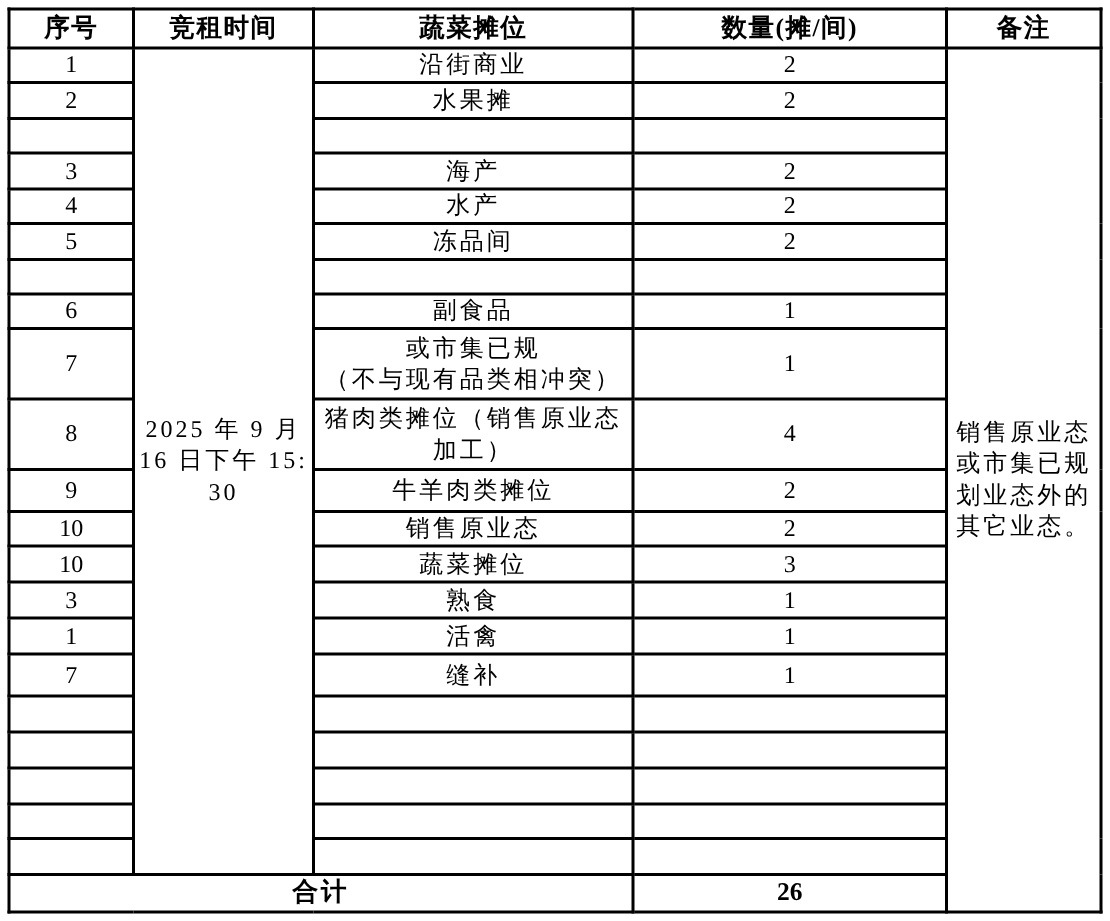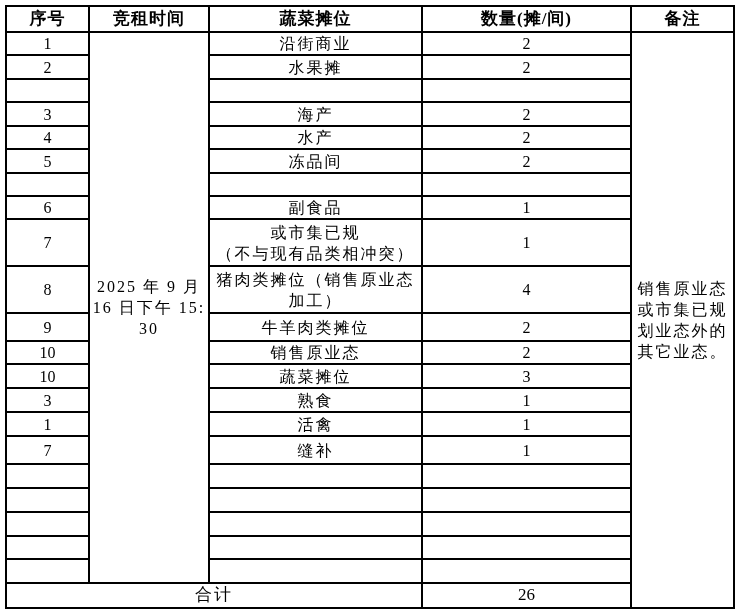--- a/index.html
+++ b/index.html
@@ -18,21 +18,21 @@
   th{font-size:17px;font-weight:bold;letter-spacing:1px}
   .zh{letter-spacing:2px}
   .pre{white-space:pre-line}
   .c-seq{width:83px}
   .c-time{width:120px}
   .c-cat{width:213px}
   .c-qty{width:209px}
   .c-note{width:103px}
   .h23{height:23px}.h24{height:24px}.h26{height:26px}
   .h27{height:16px}.h28{height:28px}.h47{height:47px}
-  .total-row td{font-weight:normal;font-size:17px}
+  .total-row td{font-weight:bold;font-size:17px}
   .note-cell{font-size:16px}
 </style>
 </head>
 <body>
 
 <table>
   <colgroup>
     <col class="c-seq">
       <col class="c-time">
       <col class="c-cat">

